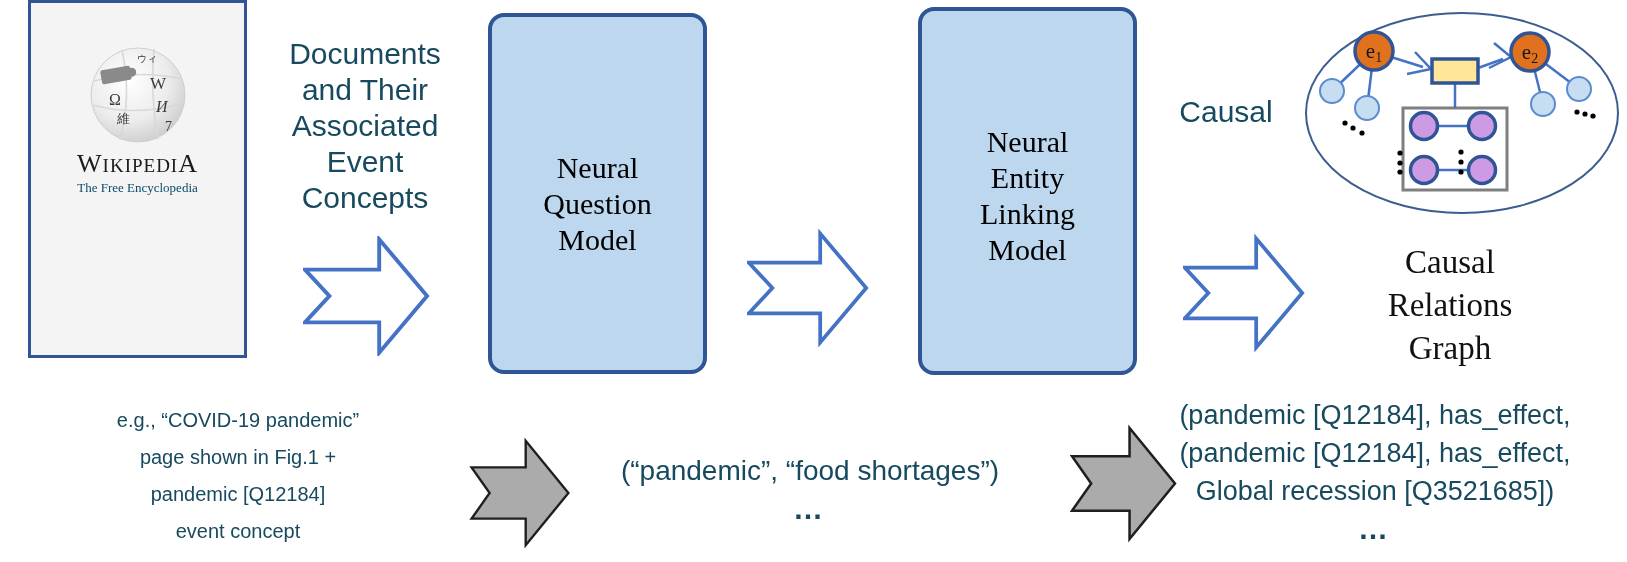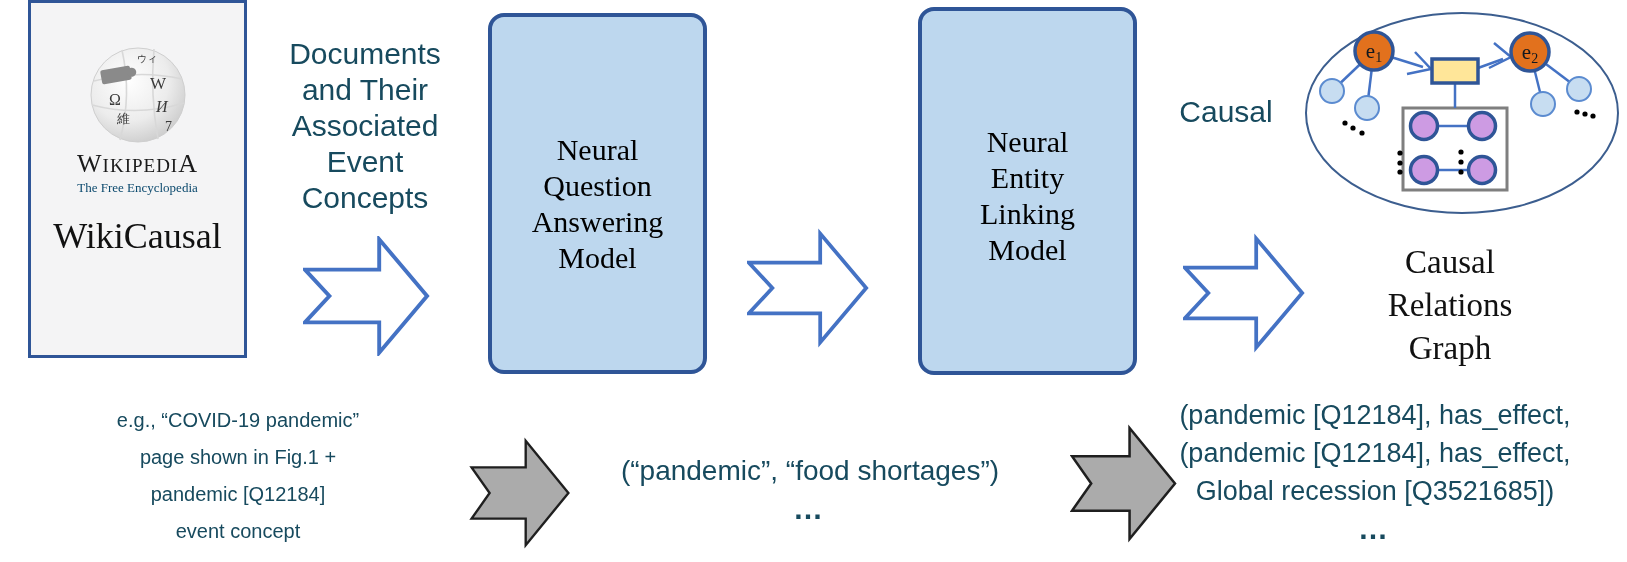--- a/index.html
+++ b/index.html
@@ -94,21 +94,20 @@
       <text class="globe-glyph" x="29" y="80" font-size="13">維</text>
       <text class="globe-glyph" x="77" y="88" font-size="14">7</text>
     </svg>
     <div id="wordmark">
       <span class="big">W</span>
         <span class="mid">IKIPEDI</span>
         <span class="big">A</span>
     </div>
     <div id="tagline">The Free Encyclopedia</div>
     <div id="corpus-title">
-      <div>WikiCausal</div>
     </div>
   </div>
 
   <div id="label-documents" class="teal-label">
     <div>Documents</div>
     <div>and Their</div>
     <div>Associated</div>
     <div>Event</div>
     <div>Concepts</div>
   </div>
@@ -119,21 +118,20 @@
   <svg id="arrow-2" class="abs" width="122" height="120" viewBox="0 0 130 122">
     <polygon class="blue-arrow-poly" points="2,34 78,34 78,3 127,61 78,119 78,88 2,88 27,61"></polygon>
   </svg>
   <svg id="arrow-3" class="abs" width="122" height="122" viewBox="0 0 130 122">
     <polygon class="blue-arrow-poly" points="2,34 78,34 78,3 127,61 78,119 78,88 2,88 27,61"></polygon>
   </svg>
 
   <div id="qa-box" class="model-box">
     <div>Neural</div>
     <div>Question</div>
-    <div>Answering</div>
     <div>Model</div>
   </div>
 
 
   <div id="nel-box" class="model-box">
     <div>Neural</div>
     <div>Entity</div>
     <div>Linking</div>
     <div>Model</div>
   </div>

